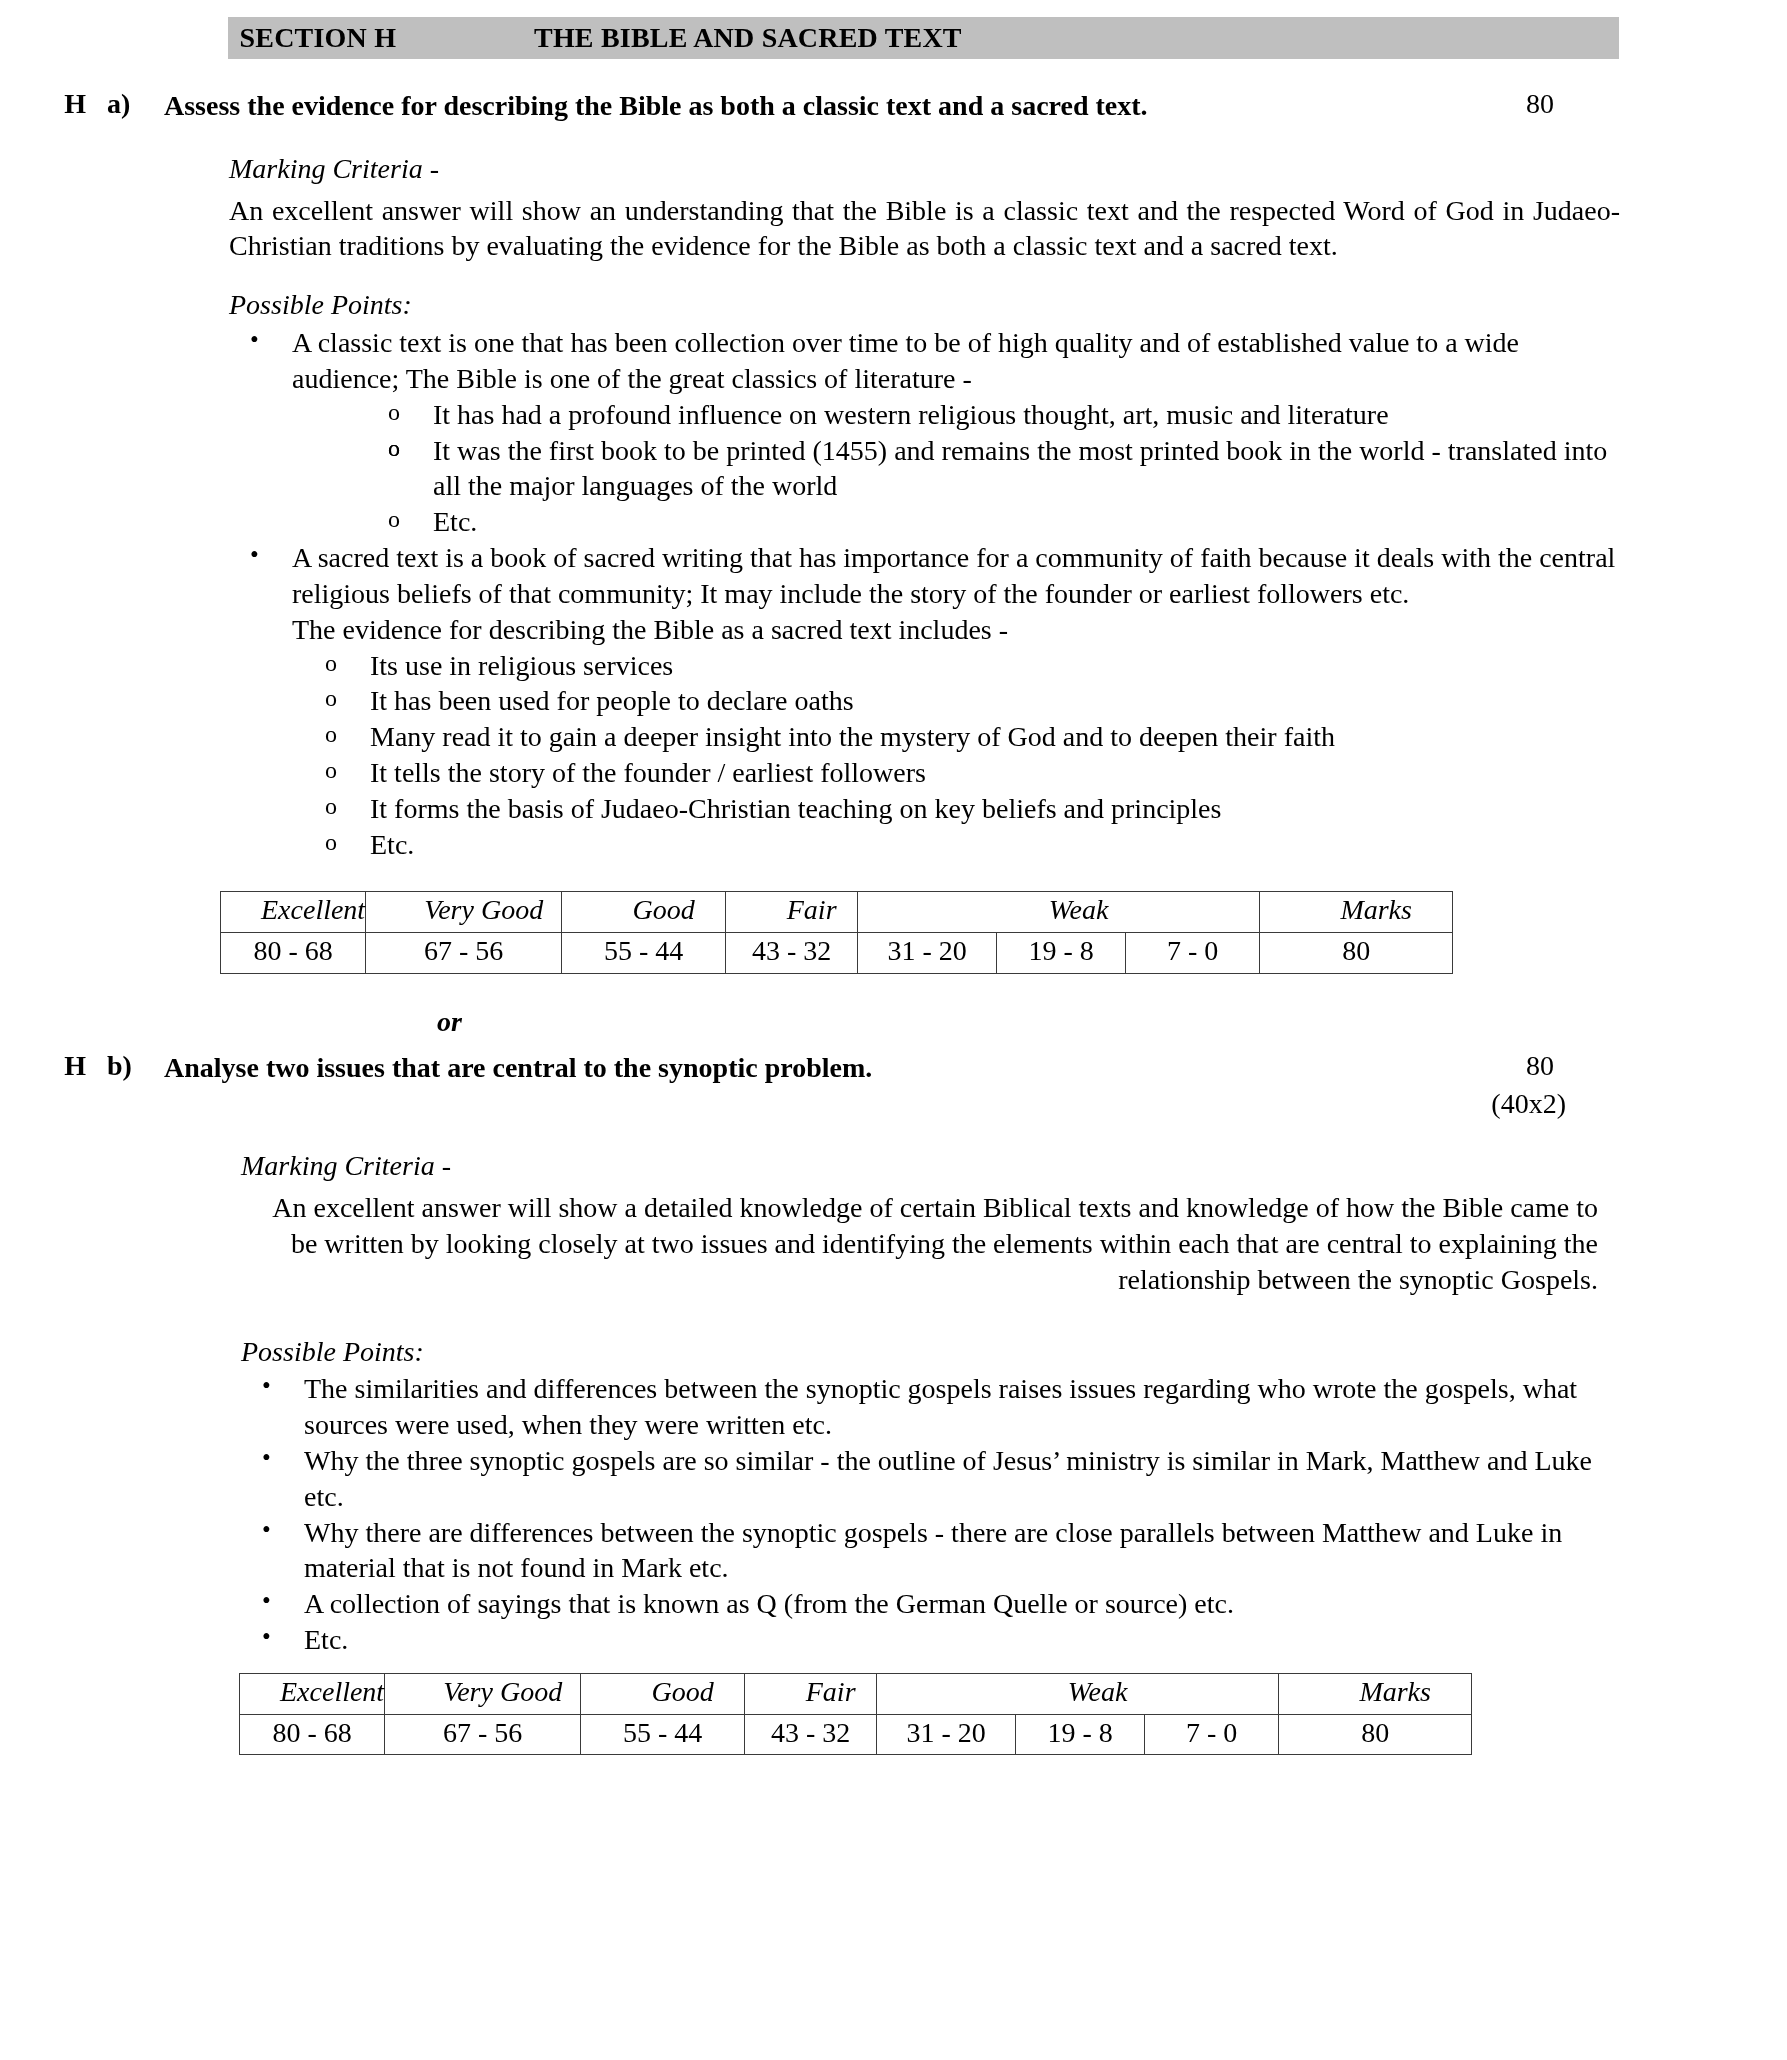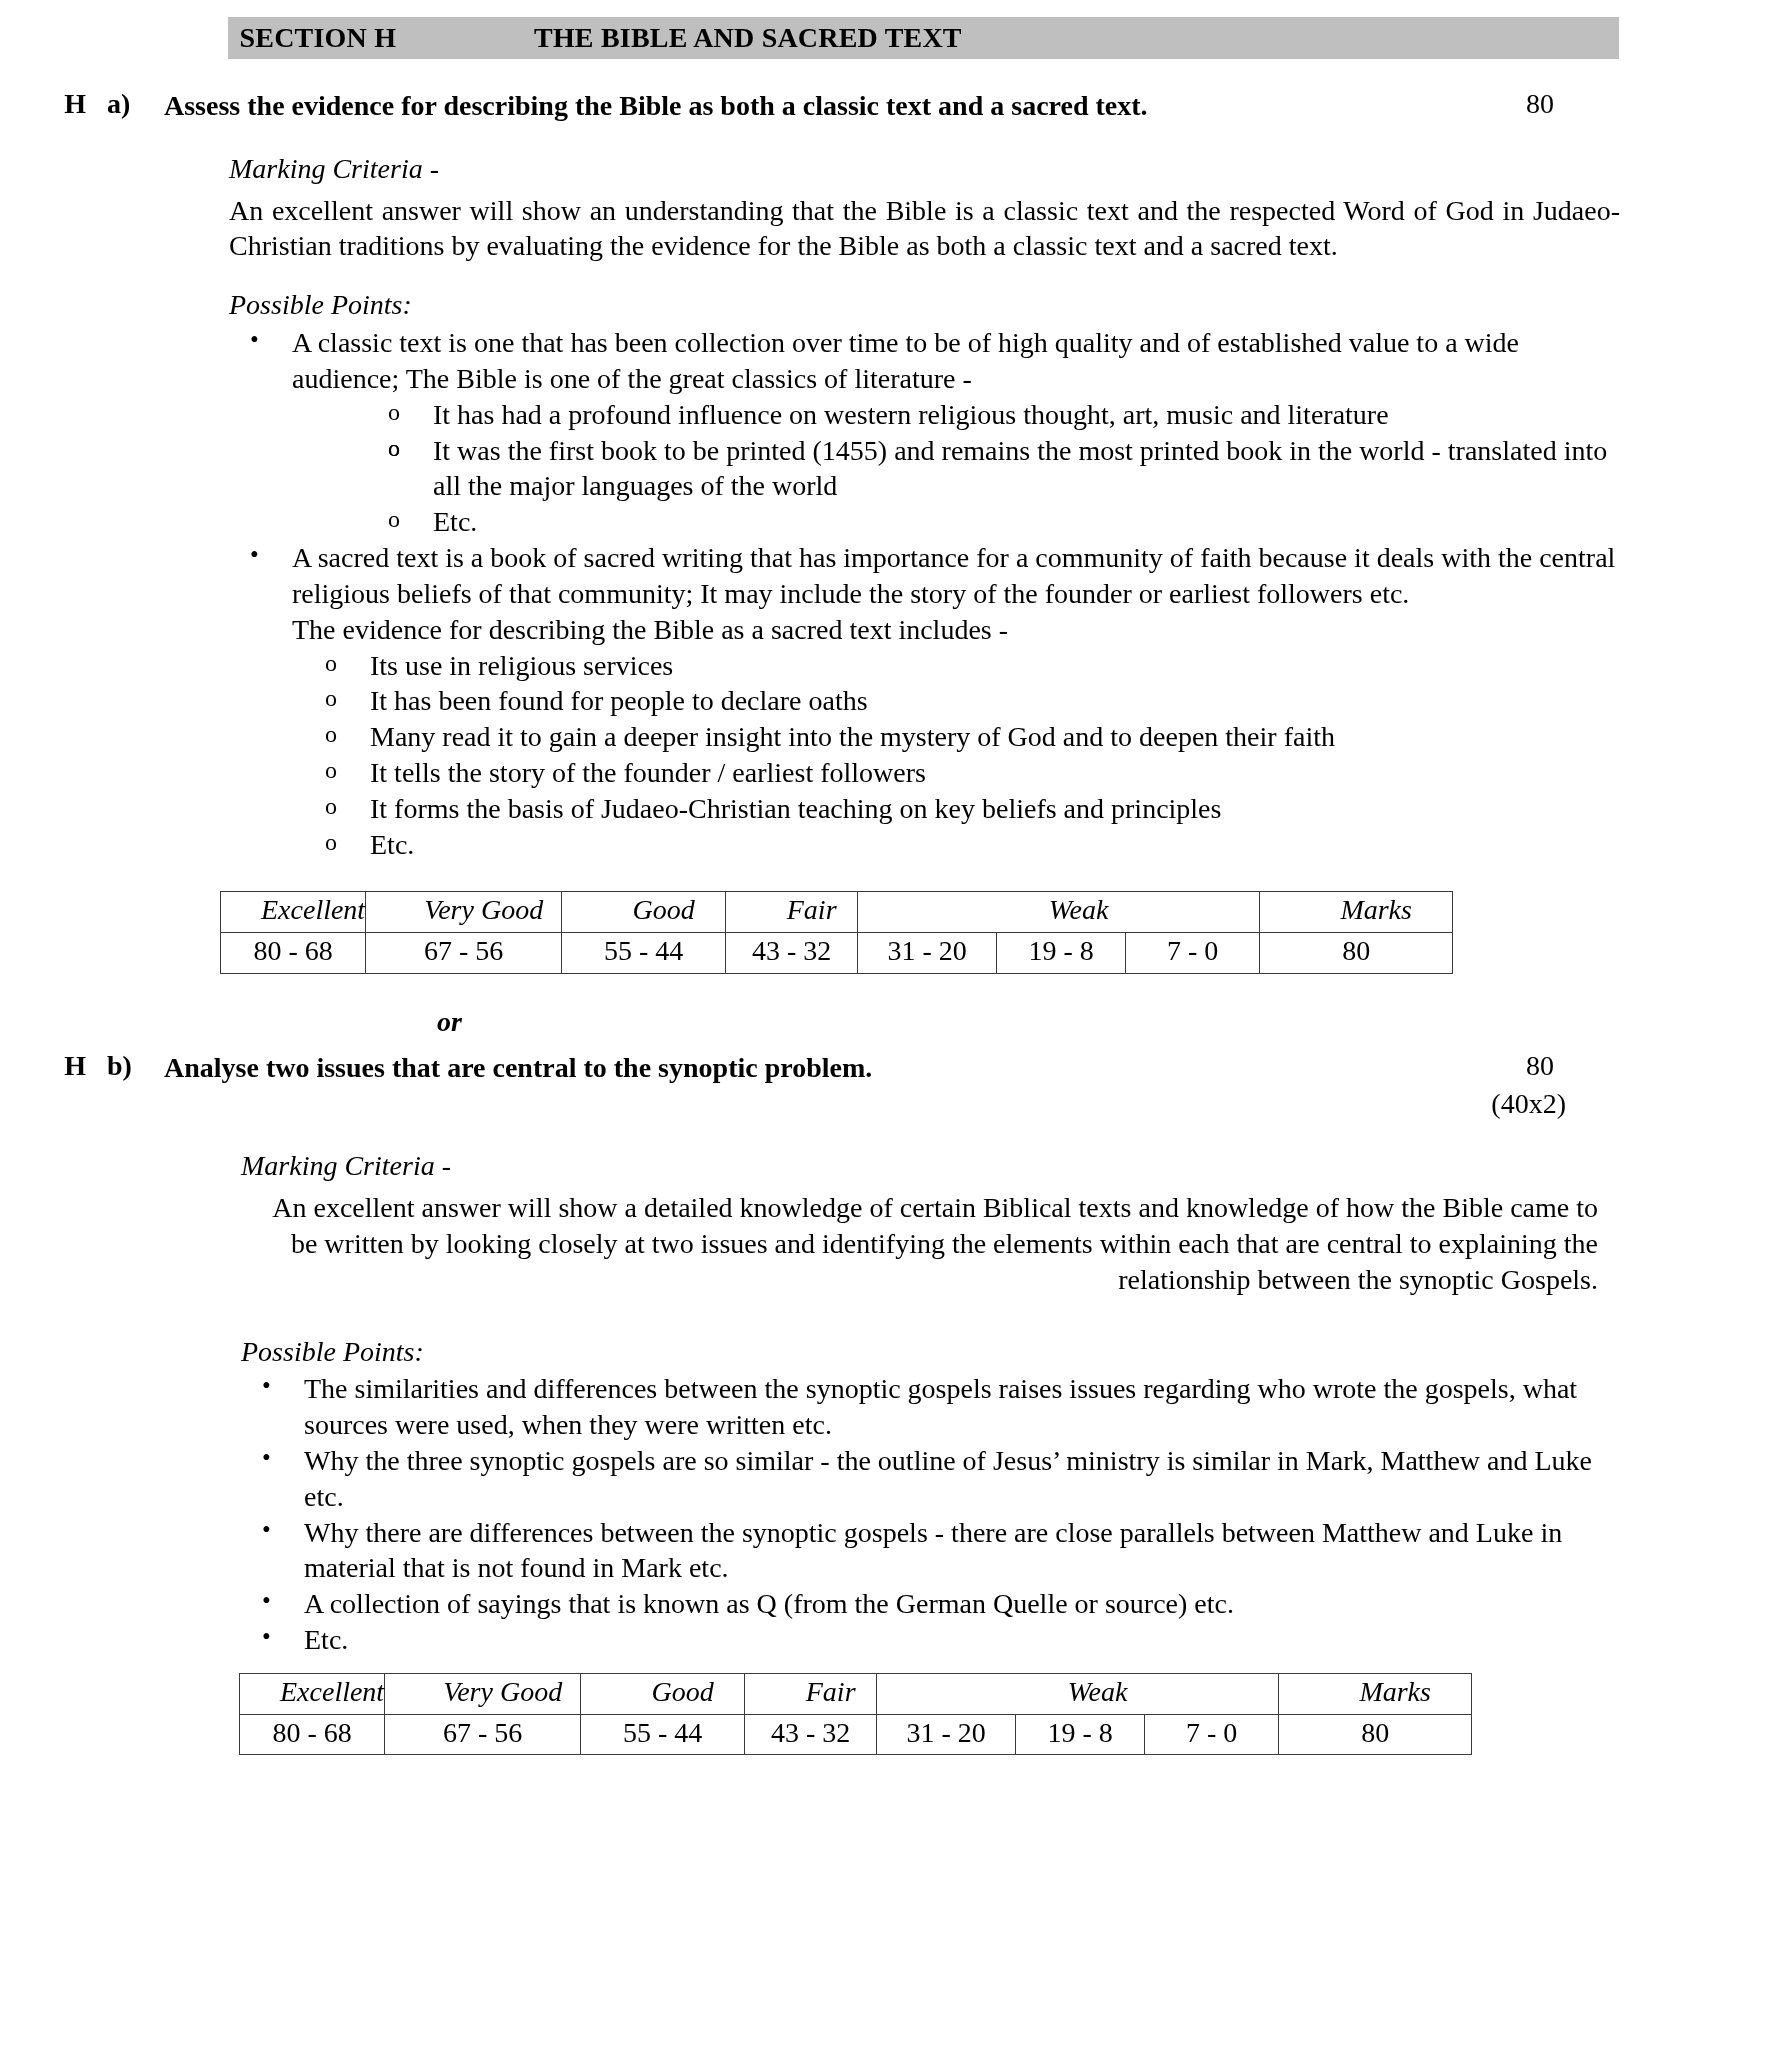--- a/index.html
+++ b/index.html
@@ -254,21 +254,21 @@
 
     <div class="lvl1-extra">The evidence for describing the Bible as a sacred text includes -</div>
 
     <ul class="lvl2">
       <li>
         <span class="obullet">o</span>
         <span> Its use in religious services</span>
       </li>
       <li>
         <span class="obullet">o</span>
-        <span>It has been found for people to declare oaths</span>
+        <span>It has been used for people to declare oaths</span>
       </li>
       <li>
         <span class="obullet">o</span>
         <span>Many read it to gain a deeper insight into the mystery of God and to deepen their faith</span>
       </li>
       <li>
         <span class="obullet">o</span>
         <span>It tells the story of the founder / earliest followers</span>
       </li>
       <li>

